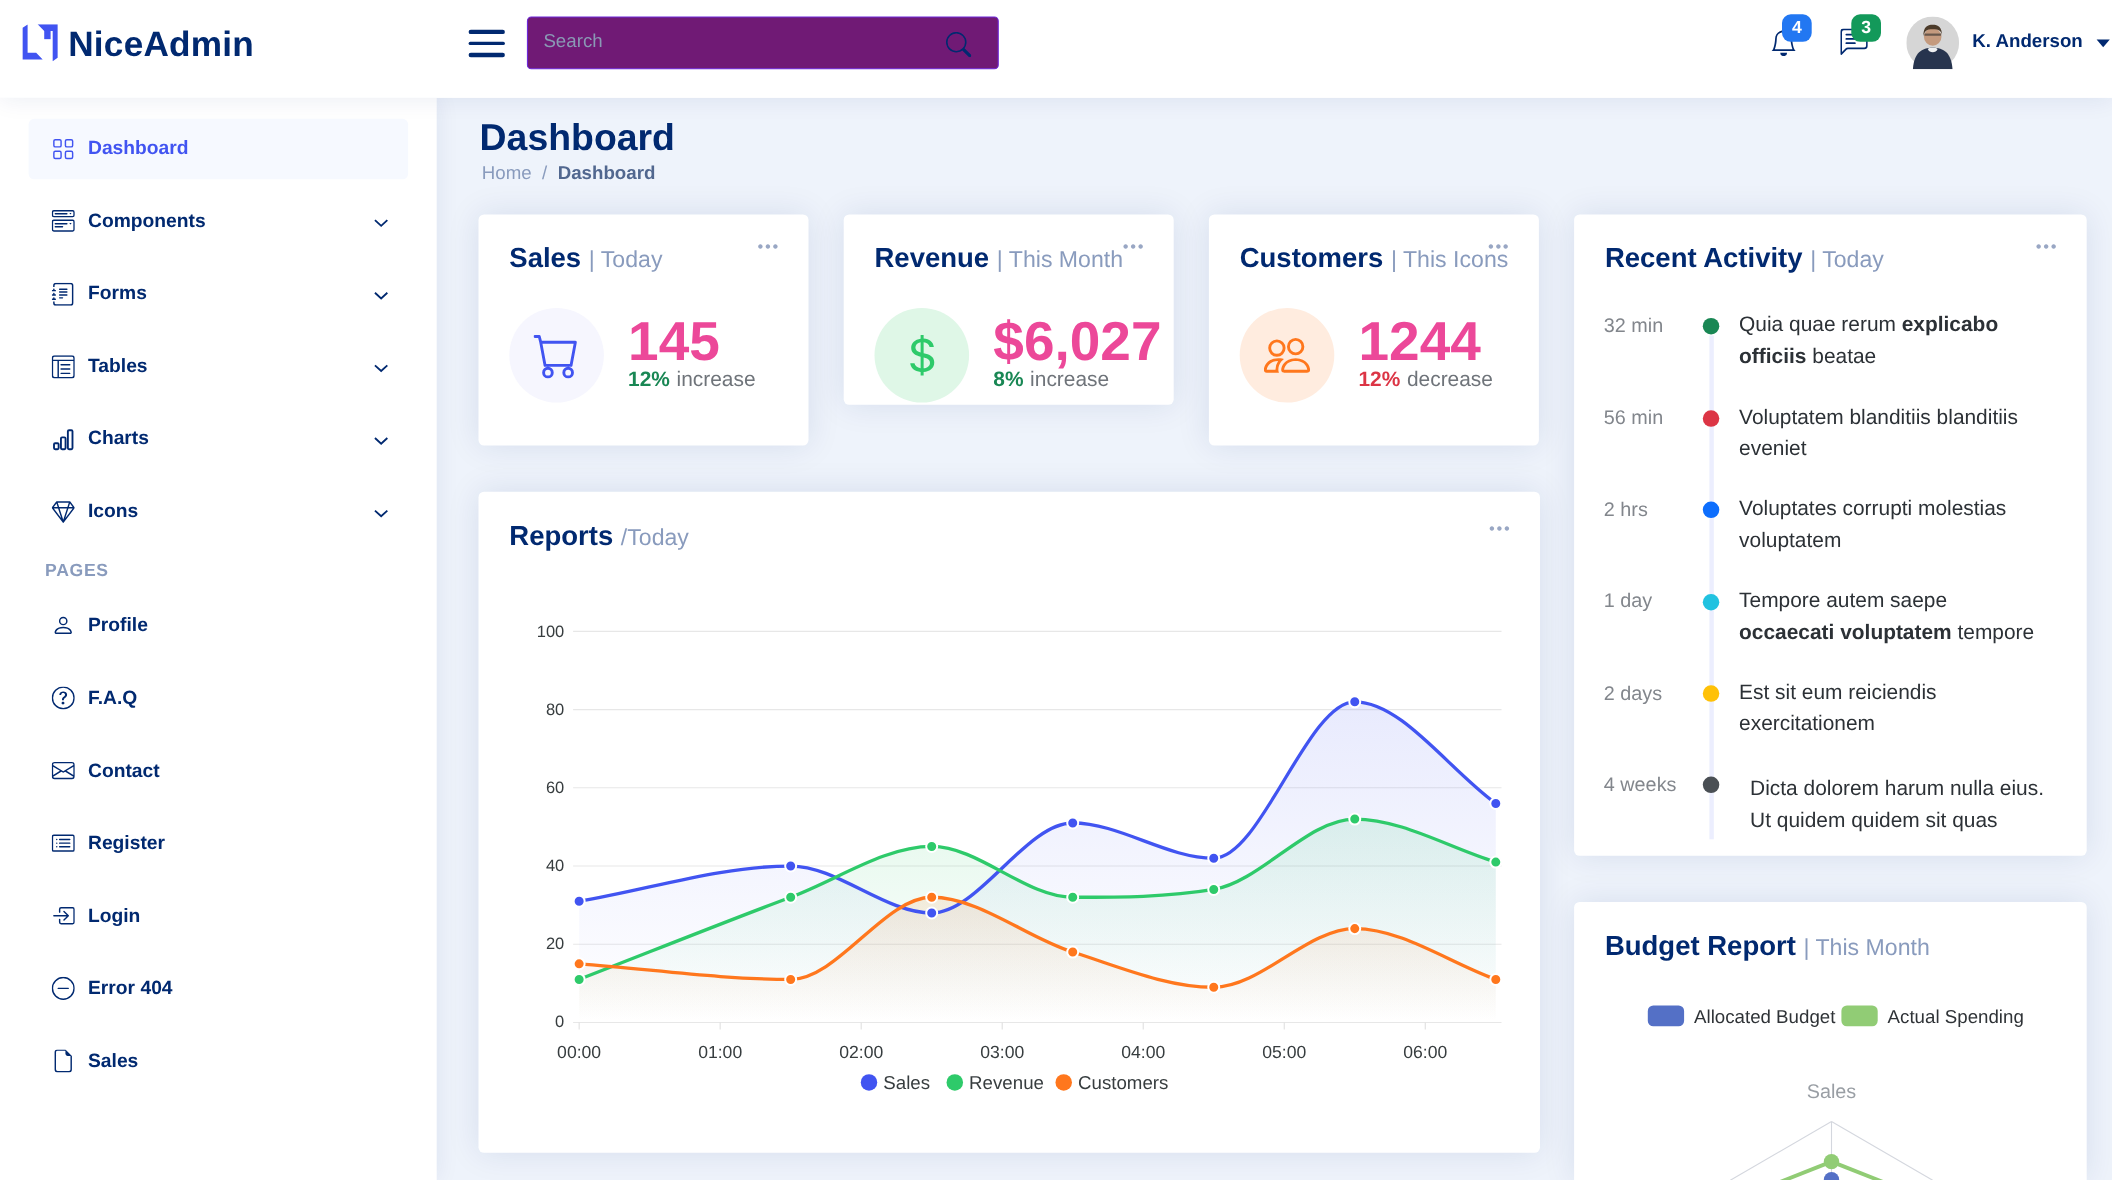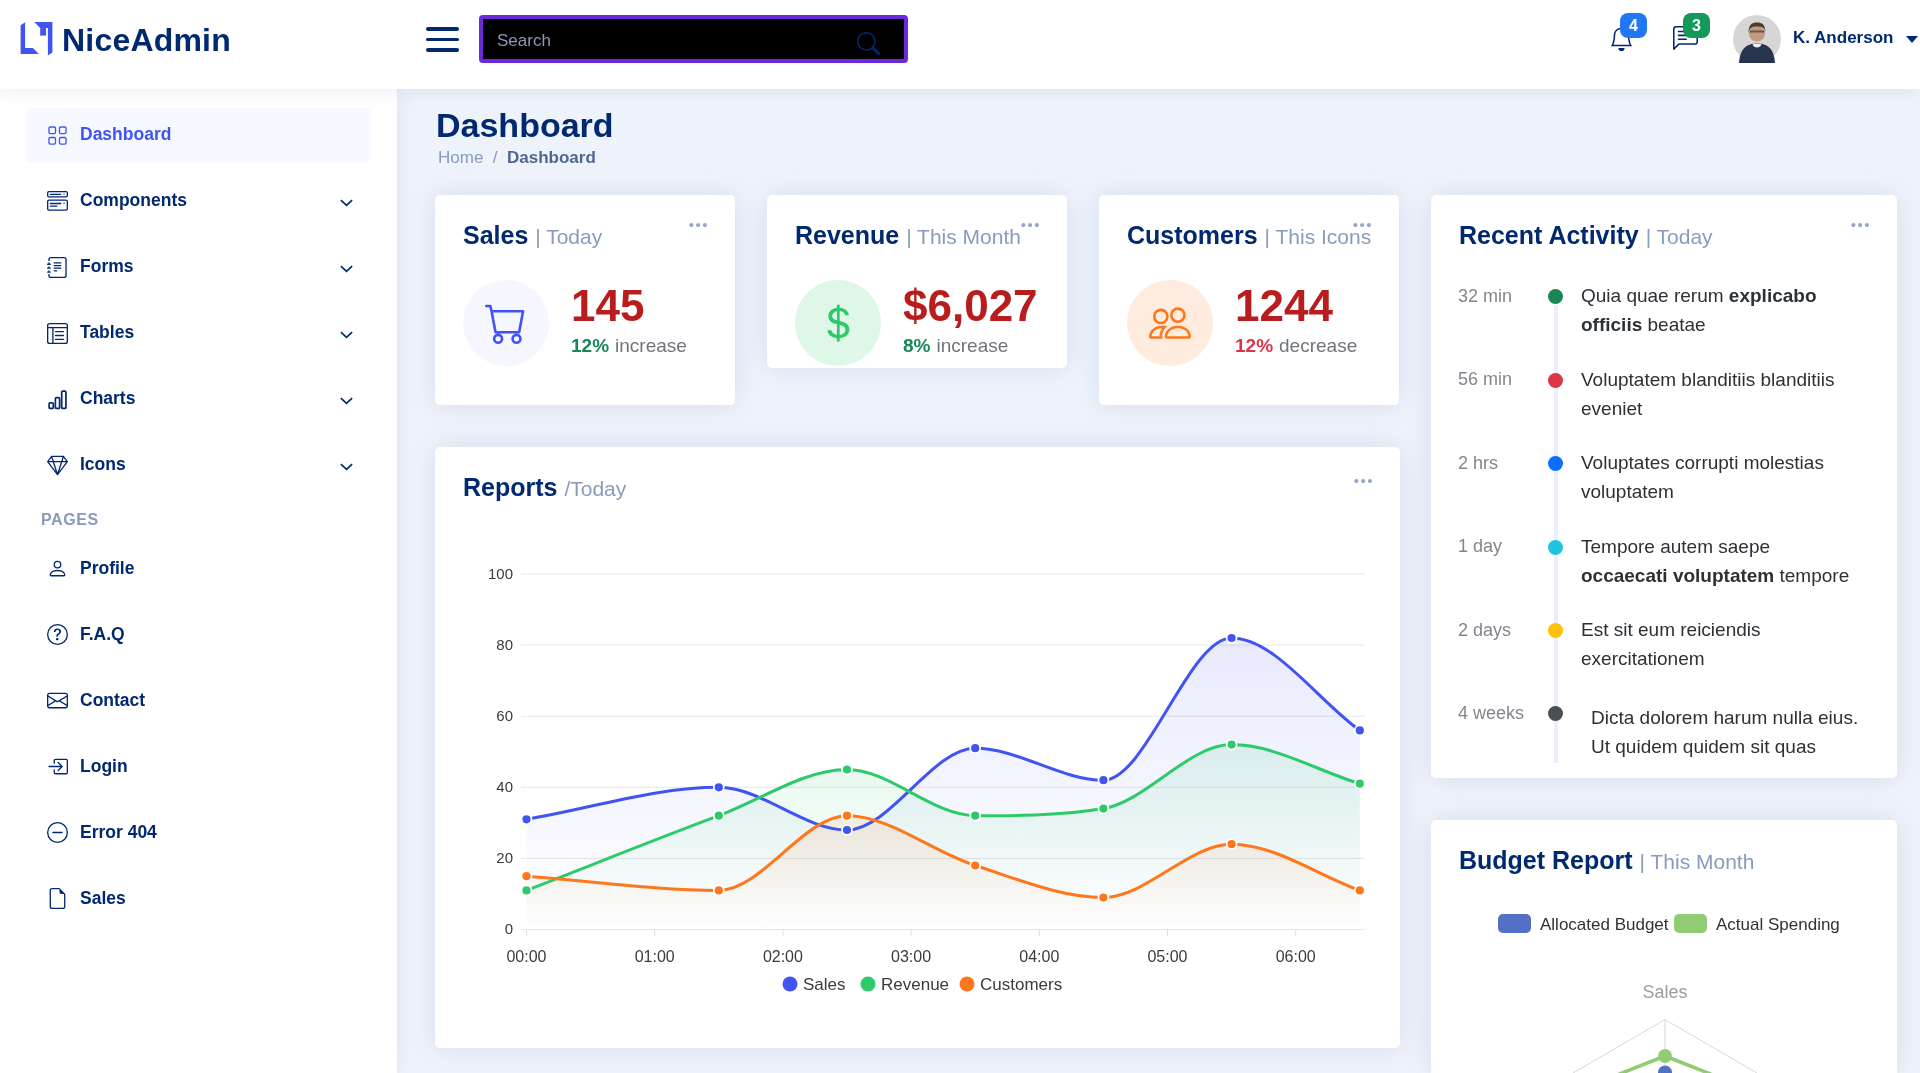--- a/index.html
+++ b/index.html
@@ -5,21 +5,21 @@
 * { margin:0; padding:0; box-sizing:border-box; }
 html,body { width:1920px; height:1073px; overflow:hidden; }
 body { font-family:"Liberation Sans", sans-serif; background:#eef3fb; position:relative; }
 
 
 #header { position:absolute; left:0; top:0; width:1920px; height:89px; background:#fff; box-shadow:0 2px 20px rgba(1,41,112,0.08); z-index:10; }
 #logo { position:absolute; left:20px; top:22px; }
 #logoname { position:absolute; left:62px; top:22px; font-size:32px; font-weight:700; color:#012970; letter-spacing:0.2px; }
 #burger { position:absolute; left:426px; top:27px; width:33px; }
 #burger div { height:3.5px; background:#012970; border-radius:2px; margin-bottom:7px; }
-#search { position:absolute; left:479px; top:15px; width:429px; height:48px; background:#000000; border:4px solid #6d28d9; border-radius:4px; }
+#search { position:absolute; left:479px; top:15px; width:429px; height:48px; background:#701a75; border:1px solid #6d28d9; border-radius:4px; }
 #search span.ph { position:absolute; left:14px; top:12px; font-size:17px; color:#8a99b5; }
 #search svg { position:absolute; right:24px; top:13px; }
 .hicon { position:absolute; color:#012970; }
 .badge { position:absolute; color:#fff; font-size:16px; font-weight:700; text-align:center; line-height:25px; border-radius:8px; padding:0; width:27px; height:25px; }
 #uname { position:absolute; left:1793px; top:28px; font-size:17px; font-weight:700; color:#012970; }
 #caret { position:absolute; left:1906px; top:36px; width:0; height:0; border-left:6px solid transparent; border-right:6px solid transparent; border-top:7px solid #012970; }
 
 
 #sidebar { position:absolute; left:0; top:89px; width:397px; height:984px; background:#fff; box-shadow:0 0 20px rgba(1,41,112,0.08); z-index:5; padding:19px 26px; }
 .nav-item { position:relative; width:345px; height:55px; margin-bottom:11px; border-radius:5px; color:#012970; }
@@ -34,21 +34,21 @@
 #pagetitle { position:absolute; left:436px; top:106px; font-size:34px; font-weight:600; color:#012970; }
 #breadcrumb { position:absolute; left:438px; top:148px; font-size:17px; color:#899bbd; }
 #breadcrumb b { color:#51678f; font-weight:600; }
 
 .card { position:absolute; background:#fff; border-radius:5px; box-shadow:0 0 30px rgba(1,41,112,0.1); }
 .card-title { position:absolute; left:28px; top:26px; font-size:25px; font-weight:600; color:#012970; }
 .card-title span { color:#899bbd; font-size:21px; font-weight:400; }
 .dots { position:absolute; right:26px; top:26px; color:#99a7c4; font-size:15px; letter-spacing:1.5px; line-height:8px; }
 
 .info-icon { position:absolute; left:28px; top:85px; width:86px; height:86px; border-radius:50%; display:flex; align-items:center; justify-content:center; }
-.info-num { position:absolute; left:136px; top:86px; font-size:44px; font-weight:700; color:#b91c1c; }
+.info-num { position:absolute; left:136px; top:86px; font-size:50px; font-weight:700; color:#ec4899; }
 .info-sub { position:absolute; left:136px; top:140px; font-size:19px; }
 .info-sub .pct { font-weight:700; }
 .info-sub .lbl { color:#6f747a; padding-left:6px; }
 
 
 .act-time { position:absolute; left:27px; font-size:18px; color:#82868c; width:88px; }
 .act-dot { position:absolute; left:117px; width:15px; height:15px; border-radius:50%; }
 .act-text { position:absolute; left:150px; font-size:19px; color:#2c3136; line-height:28.5px; width:300px; }
 #act-line { position:absolute; left:122.5px; top:110px; width:4px; height:458px; background:#eceefe; }
 
@@ -171,20 +171,27 @@
         <path d="M8 15A7 7 0 1 1 8 1a7 7 0 0 1 0 14zm0 1A8 8 0 1 0 8 0a8 8 0 0 0 0 16z"></path>
         <path d="M5.255 5.786a.237.237 0 0 0 .241.247h.825c.138 0 .248-.113.266-.25.09-.656.54-1.134 1.342-1.134.686 0 1.314.343 1.314 1.168 0 .635-.374.927-.965 1.371-.673.489-1.206 1.06-1.168 1.987l.003.217a.25.25 0 0 0 .25.246h.811a.25.25 0 0 0 .25-.25v-.105c0-.718.273-.927 1.01-1.486.609-.463 1.244-.977 1.244-2.056 0-1.511-1.276-2.241-2.673-2.241-1.267 0-2.655.59-2.75 2.286zm1.557 5.763c0 .533.425.927 1.01.927.609 0 1.028-.394 1.028-.927 0-.552-.42-.94-1.029-.94-.584 0-1.009.388-1.009.94z"></path>
       </svg>
     <div class="ni-label">F.A.Q</div>
   </div>
   <div class="pg-item">
     <svg class="ni-icon" width="21" height="21" viewBox="0 0 16 16" fill="#012970">
         <path d="M0 4a2 2 0 0 1 2-2h12a2 2 0 0 1 2 2v8a2 2 0 0 1-2 2H2a2 2 0 0 1-2-2V4zm2-1a1 1 0 0 0-1 1v.217l7 4.2 7-4.2V4a1 1 0 0 0-1-1H2zm13 2.383-4.708 2.825L15 11.105V5.383zm-.034 6.876-5.64-3.471L8 9.583l-1.326-.795-5.64 3.47A1 1 0 0 0 2 13h12a1 1 0 0 0 .966-.741zM1 11.105l4.708-2.897L1 5.383v5.722z"></path>
       </svg>
     <div class="ni-label">Contact</div>
+  </div>
+  <div class="pg-item">
+    <svg class="ni-icon" width="21" height="21" viewBox="0 0 16 16" fill="#012970">
+        <path d="M14.5 3a.5.5 0 0 1 .5.5v9a.5.5 0 0 1-.5.5h-13a.5.5 0 0 1-.5-.5v-9a.5.5 0 0 1 .5-.5h13zm-13-1A1.5 1.5 0 0 0 0 3.5v9A1.5 1.5 0 0 0 1.5 14h13a1.5 1.5 0 0 0 1.5-1.5v-9A1.5 1.5 0 0 0 14.5 2h-13z"></path>
+        <path d="M5 8a.5.5 0 0 1 .5-.5h7a.5.5 0 0 1 0 1h-7A.5.5 0 0 1 5 8zm0-2.5a.5.5 0 0 1 .5-.5h7a.5.5 0 0 1 0 1h-7a.5.5 0 0 1-.5-.5zm0 5a.5.5 0 0 1 .5-.5h7a.5.5 0 0 1 0 1h-7a.5.5 0 0 1-.5-.5zm-1-5a.5.5 0 1 1-1 0 .5.5 0 0 1 1 0zM4 8a.5.5 0 1 1-1 0 .5.5 0 0 1 1 0zm0 2.5a.5.5 0 1 1-1 0 .5.5 0 0 1 1 0z"></path>
+      </svg>
+    <div class="ni-label">Register</div>
   </div>
   <div class="pg-item">
     <svg class="ni-icon" width="21" height="21" viewBox="0 0 16 16" fill="#012970">
         <path d="M6 3.5a.5.5 0 0 1 .5-.5h8a.5.5 0 0 1 .5.5v9a.5.5 0 0 1-.5.5h-8a.5.5 0 0 1-.5-.5v-2a.5.5 0 0 0-1 0v2A1.5 1.5 0 0 0 6.5 14h8a1.5 1.5 0 0 0 1.5-1.5v-9A1.5 1.5 0 0 0 14.5 2h-8A1.5 1.5 0 0 0 5 3.5v2a.5.5 0 0 0 1 0v-2z"></path>
         <path d="M11.854 8.354a.5.5 0 0 0 0-.708l-3-3a.5.5 0 1 0-.708.708L10.293 7.5H1.5a.5.5 0 0 0 0 1h8.793l-2.147 2.146a.5.5 0 0 0 .708.708l3-3z"></path>
       </svg>
     <div class="ni-label">Login</div>
   </div>
   <div class="pg-item">
     <svg class="ni-icon" width="21" height="21" viewBox="0 0 16 16" fill="#012970">

